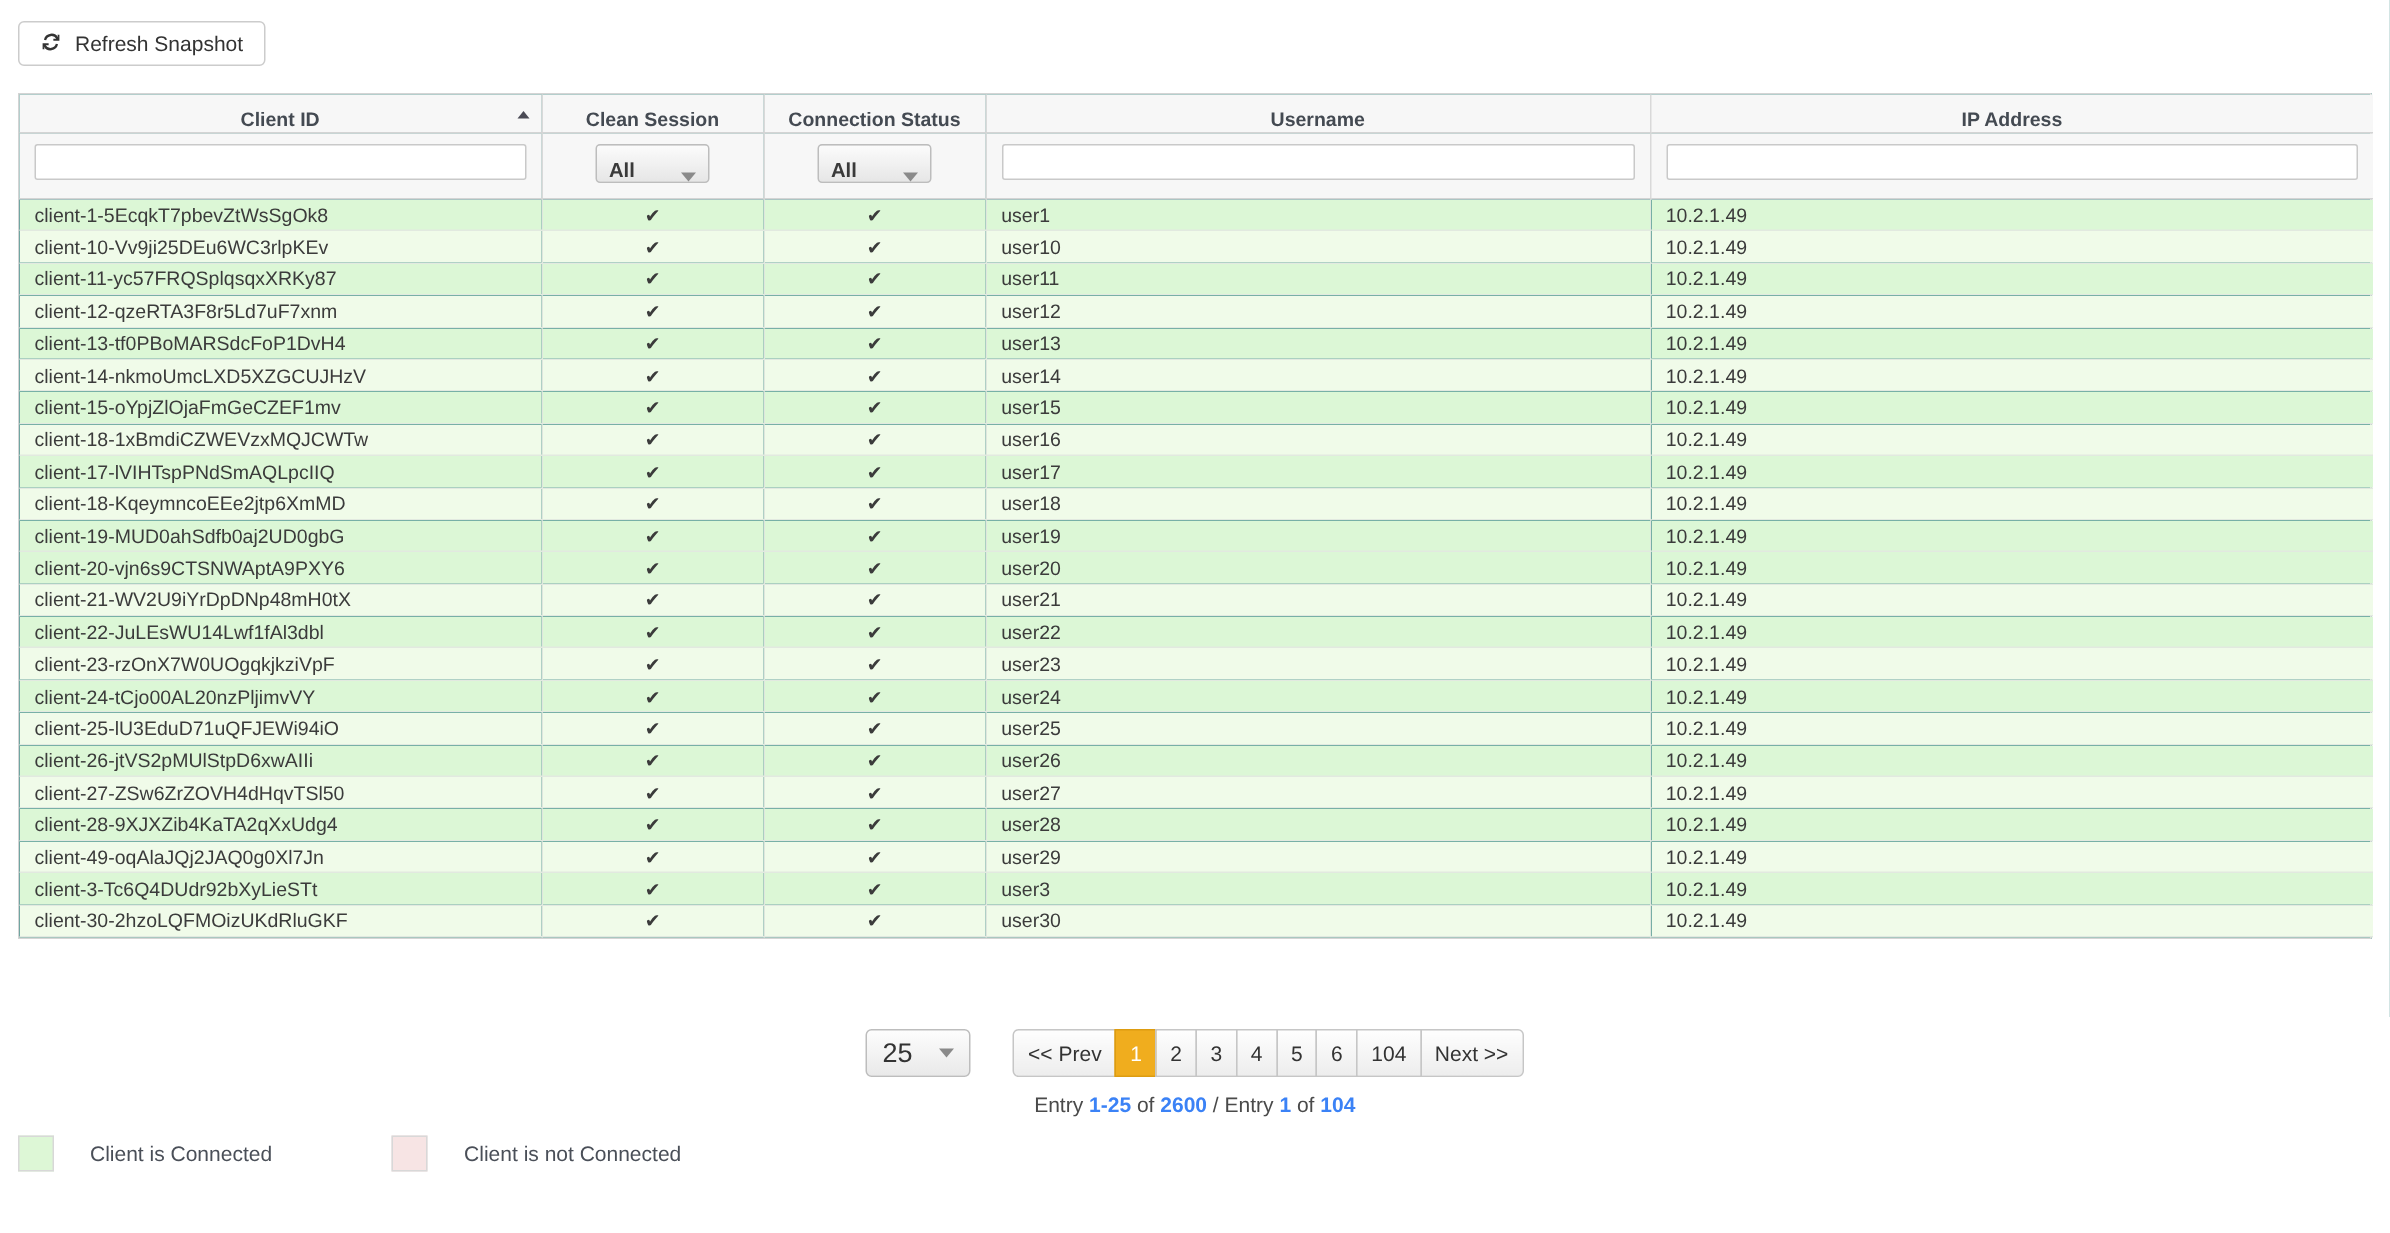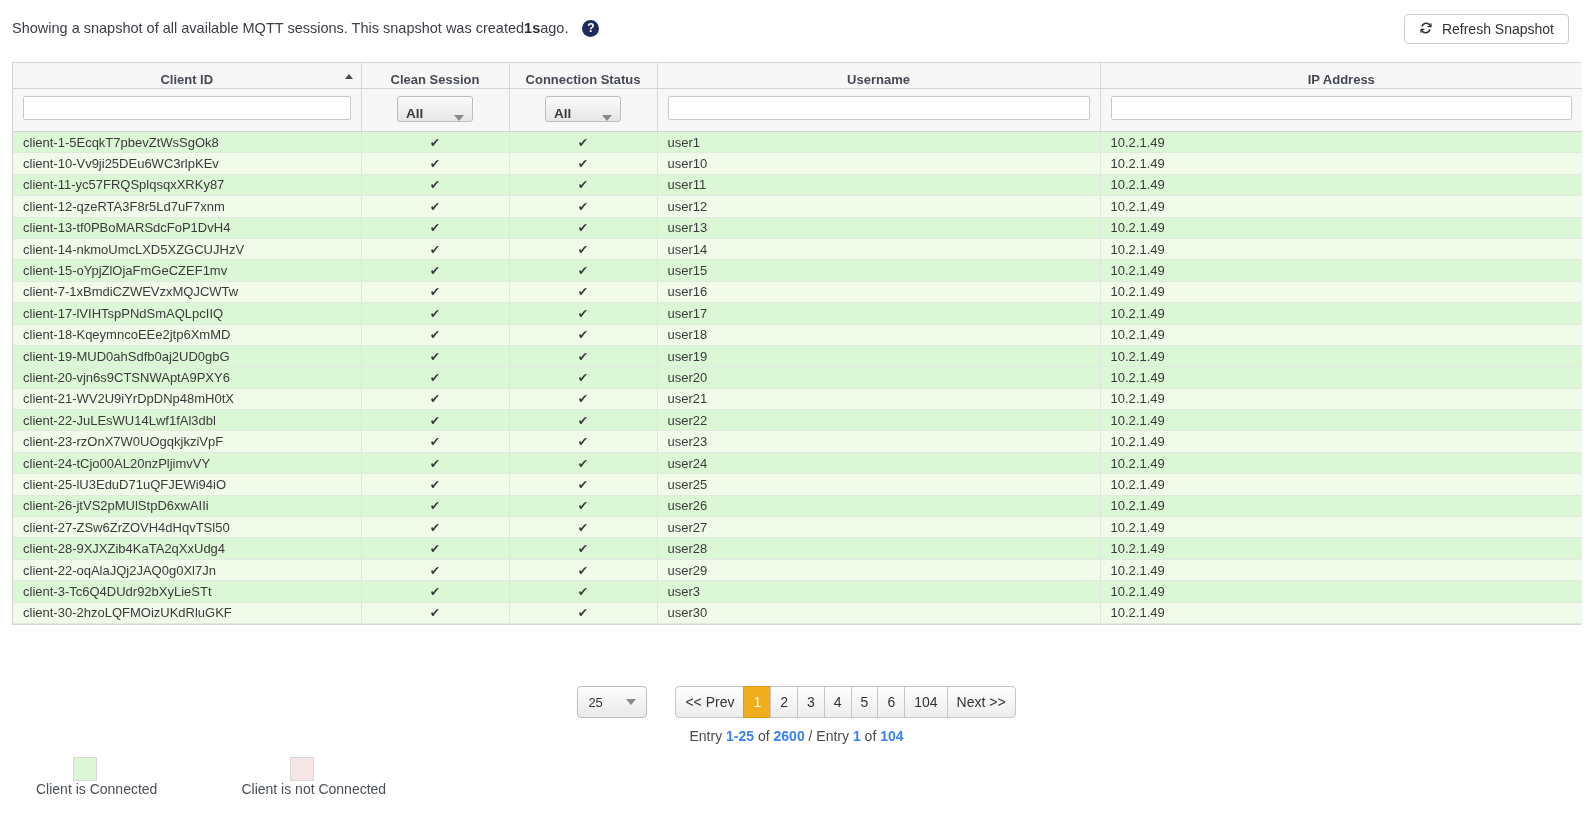--- a/index.html
+++ b/index.html
@@ -187,21 +187,21 @@
     align-items: center;
     justify-content: space-between;
     gap: 14px;
     width: 70px;
     height: 32px;
     padding: 0 10px;
     box-sizing: border-box;
     border: 1px solid #bdbdbd;
     border-radius: 4px;
     background: linear-gradient(#fdfdfd, #e9e9e9);
-    font-size: 13px;
+    font-size: 18px;
     color: #333;
     cursor: pointer;
   }
   .pagebuttons { display: inline-flex; align-items: center; }
   .pbtn {
     min-width: 27px;
     height: 32px;
     padding: 0 9px;
     margin-right: -1px;
     border: 1px solid #c6c6c6;
@@ -237,47 +237,40 @@
   .legend {
     position: absolute;
     left: 12px;
     top: 757px;
     display: flex;
     align-items: center;
   }
   .legend-item {
     display: flex;
     align-items: center;
-    margin-right: 60px;
-    flex-direction: column;
+    margin-right: 80px;
   }
   .swatch {
     width: 24px; height: 24px;
     border: 1px solid #d8d8d8;
     box-sizing: border-box;
   }
   .legend-label {
     font-size: 14px;
     color: #4a4f58;
     margin-left: 24px;
     white-space: nowrap;
   }
 </style>
 </head>
 <body>
 
 <div class="page">
 
   <div class="topbar">
-    <div class="snapshot-text">
-      <span>Showing a snapshot of all available MQTT sessions. This snapshot was created </span>
-        <span class="strong">1s</span>
-        <span> ago.</span>
-      <span class="help-icon">?</span>
-    </div>
     <button class="refresh-btn">
       <span class="refresh-glyph">
         <svg width="14" height="14" viewBox="0 0 16 16" aria-hidden="true">
           <path d="M13.6 4.6A6 6 0 0 0 2.6 6.2l1.7.4A4.2 4.2 0 0 1 12 5.6L9.8 5.6l0 1.5 4.6 0 0-4.6-1.5 0z" fill="#333"></path>
           <path d="M2.4 11.4a6 6 0 0 0 11-1.6l-1.7-.4A4.2 4.2 0 0 1 4 10.4l2.2 0 0-1.5-4.6 0 0 4.6 1.5 0z" fill="#333"></path>
         </svg>
       </span>
       <span>Refresh Snapshot</span>
     </button>
   </div>
@@ -388,21 +381,21 @@
             <td>10.2.1.49</td>
           </tr>
           <tr class="row-b">
             <td>client-15-oYpjZlOjaFmGeCZEF1mv</td>
             <td class="center"><span class="check">✔</span></td>
             <td class="center"><span class="check">✔</span></td>
             <td>user15</td>
             <td>10.2.1.49</td>
           </tr>
           <tr class="row-a">
-            <td>client-7-1xBmdiCZWEVzxMQJCWTw</td>
+            <td>client-18-1xBmdiCZWEVzxMQJCWTw</td>
             <td class="center"><span class="check">✔</span></td>
             <td class="center"><span class="check">✔</span></td>
             <td>user16</td>
             <td>10.2.1.49</td>
           </tr>
           <tr class="row-b">
             <td>client-17-lVIHTspPNdSmAQLpcIIQ</td>
             <td class="center"><span class="check">✔</span></td>
             <td class="center"><span class="check">✔</span></td>
             <td>user17</td>
@@ -479,21 +472,21 @@
             <td>10.2.1.49</td>
           </tr>
           <tr class="row-b">
             <td>client-28-9XJXZib4KaTA2qXxUdg4</td>
             <td class="center"><span class="check">✔</span></td>
             <td class="center"><span class="check">✔</span></td>
             <td>user28</td>
             <td>10.2.1.49</td>
           </tr>
           <tr class="row-a">
-            <td>client-22-oqAlaJQj2JAQ0g0Xl7Jn</td>
+            <td>client-49-oqAlaJQj2JAQ0g0Xl7Jn</td>
             <td class="center"><span class="check">✔</span></td>
             <td class="center"><span class="check">✔</span></td>
             <td>user29</td>
             <td>10.2.1.49</td>
           </tr>
           <tr class="row-b">
             <td>client-3-Tc6Q4DUdr92bXyLieSTt</td>
             <td class="center"><span class="check">✔</span></td>
             <td class="center"><span class="check">✔</span></td>
             <td>user3</td>

